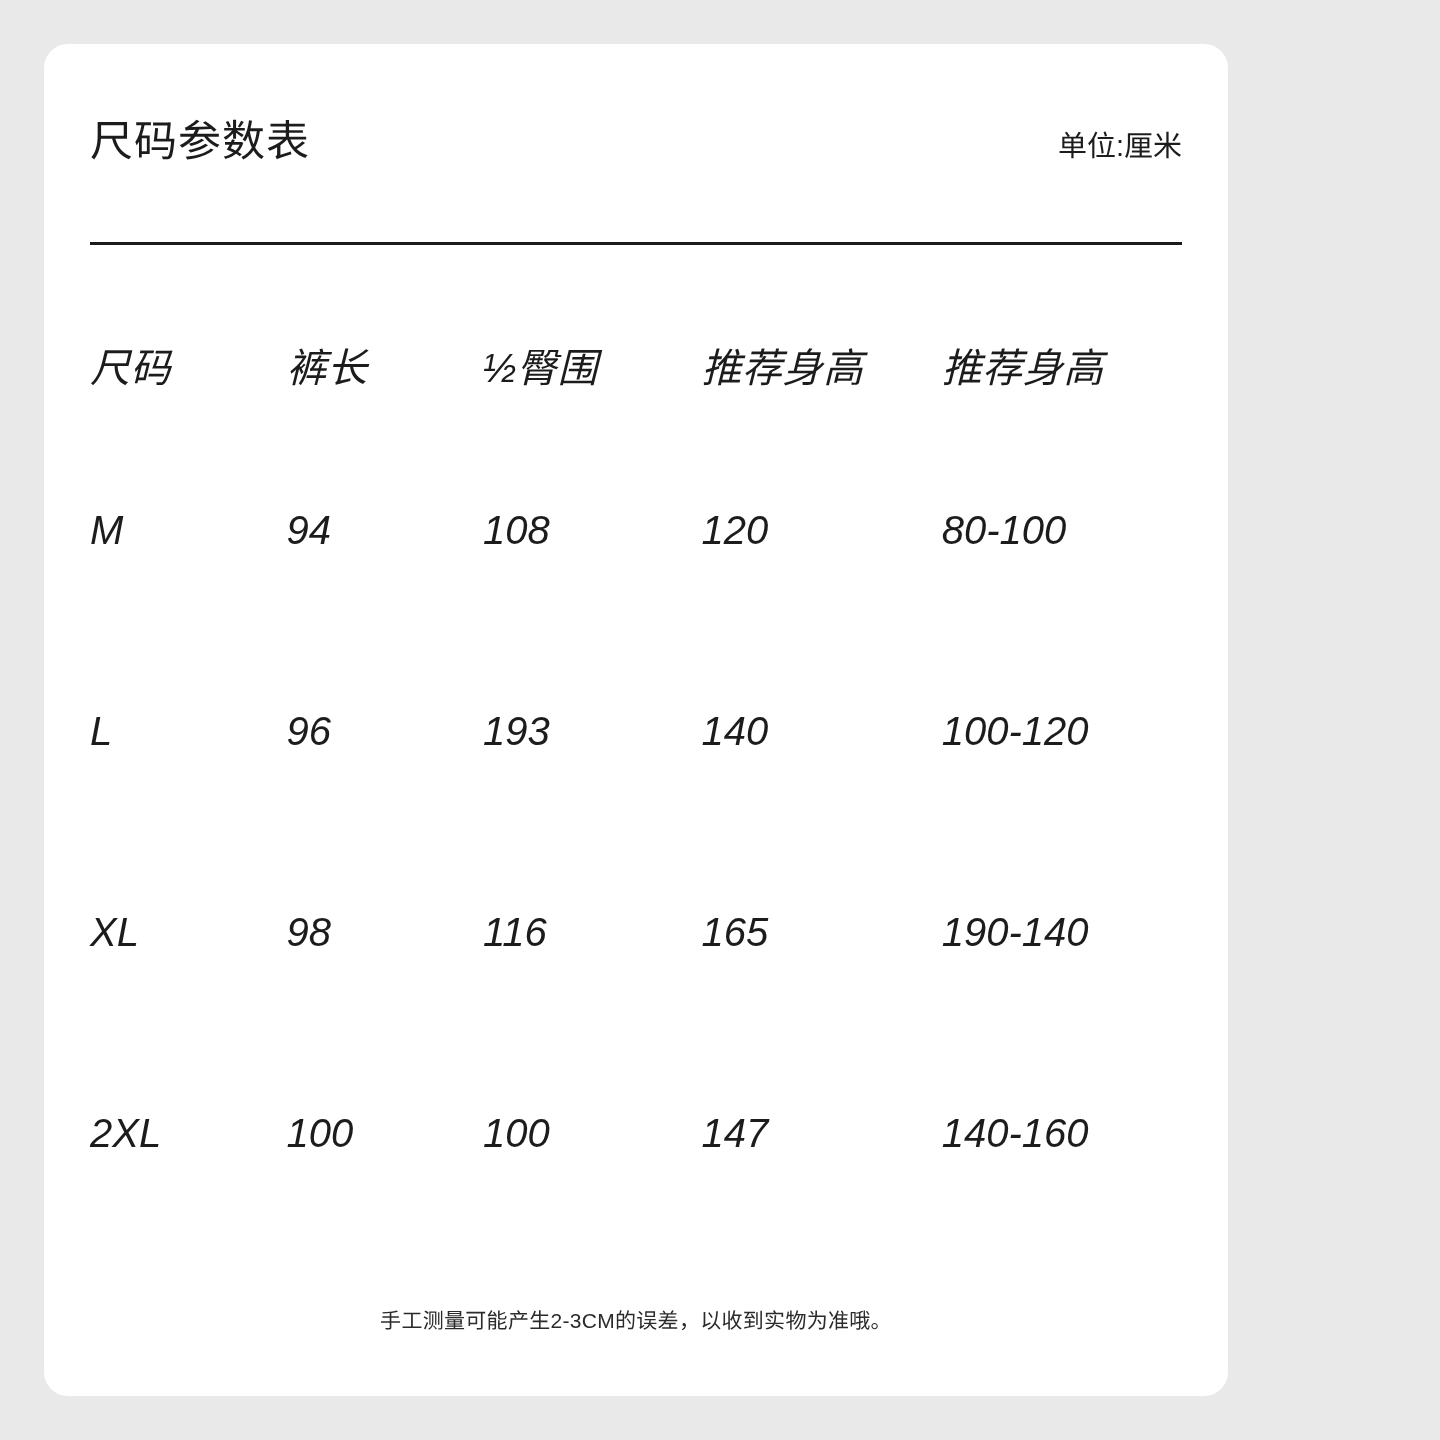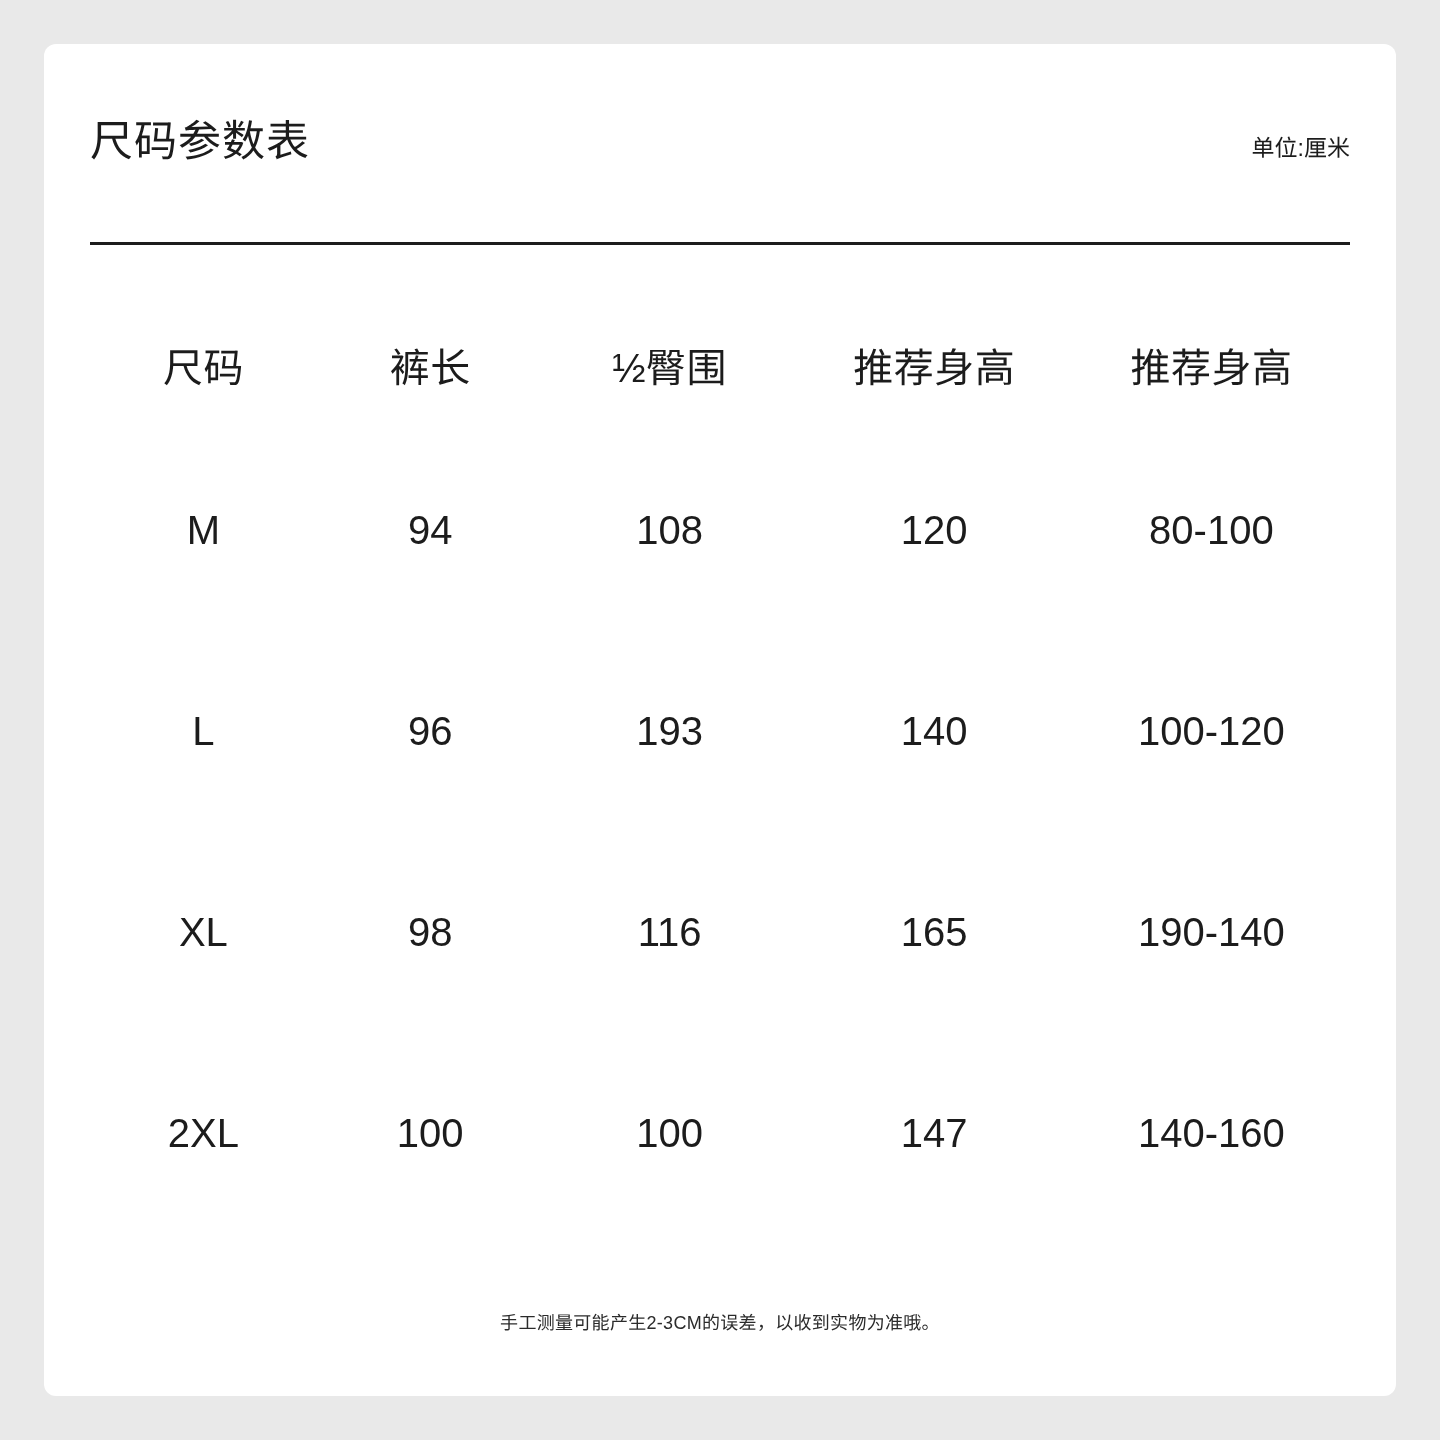--- a/index.html
+++ b/index.html
@@ -11,24 +11,24 @@
     height: 1440px;
     background: #e9e9e9;
     font-family: "Liberation Sans", "DejaVu Sans", sans-serif;
     -webkit-font-smoothing: antialiased;
   }
 
   .card {
     position: absolute;
     left: 44px;
     top: 44px;
-    width: 1352px;
+    width: 1184px;
     height: 1352px;
     background: #ffffff;
-    border-radius: 12px;
+    border-radius: 24px;
     box-sizing: border-box;
     overflow: hidden;
   }
 
   .card-header {
     position: absolute;
     left: 46px;
     right: 46px;
     top: 76px;
     height: 96px;
@@ -39,21 +39,21 @@
 
   .title {
     font-size: 43px;
     font-weight: 400;
     color: #1c1c1c;
     letter-spacing: 1px;
     line-height: 1;
   }
 
   .unit {
-    font-size: 23px;
+    font-size: 29px;
     font-weight: 400;
     color: #1c1c1c;
     line-height: 1;
   }
 
   .header-rule {
     position: absolute;
     left: 46px;
     right: 46px;
     top: 198px;
@@ -66,24 +66,25 @@
     left: 46px;
     right: 46px;
     top: 256px;
     width: calc(100% - 92px);
     border-collapse: collapse;
     table-layout: fixed;
   }
 
   table.size-table th,
   table.size-table td {
-    text-align: center;
+    text-align: left;
     color: #1c1c1c;
     font-weight: 400;
     padding: 0;
+    font-style: italic;
   }
 
   table.size-table th {
     font-size: 40px;
     height: 130px;
     vertical-align: middle;
     letter-spacing: 0.5px;
   }
 
   table.size-table td {
@@ -97,21 +98,21 @@
   table.size-table col.c2 { width: 20%; }
   table.size-table col.c3 { width: 22%; }
   table.size-table col.c4 { width: 22%; }
 
   .footnote {
     position: absolute;
     left: 0;
     right: 0;
     bottom: 62px;
     text-align: center;
-    font-size: 18px;
+    font-size: 21px;
     color: #2b2b2b;
     letter-spacing: 0.3px;
   }
 </style>
 </head>
 <body>
 
 <div class="card">
 
   <div class="card-header">

